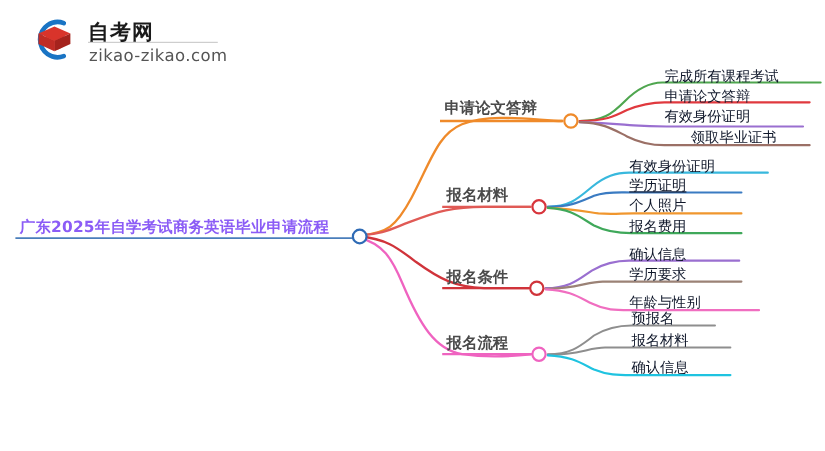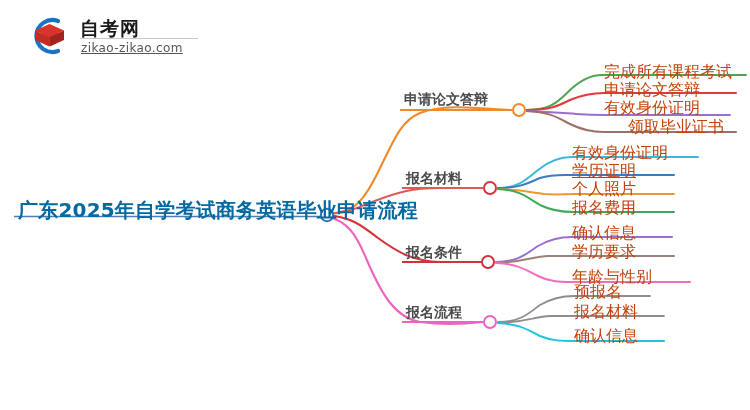--- a/index.html
+++ b/index.html
@@ -49,57 +49,56 @@
     font-size: 19px;
     font-weight: bold;
     color: #1a1a1a;
     letter-spacing: 1px;
     font-family: "DejaVu Sans", "Liberation Sans", sans-serif;
   }
   .logo-url {
     position: absolute;
     left: 53px;
     top: 29px;
-    font-size: 12px;
+    font-size: 15px;
     color: #555;
     letter-spacing: 0.4px;
     font-family: "DejaVu Sans", "Liberation Sans", sans-serif;
-    text-decoration: underline;
   }
   .logo-rule {
     position: absolute;
     left: 52px;
     top: 26px;
     width: 118px;
     height: 1px;
     background: #c9c9c9;
   }
   
   .node-label {
     position: absolute;
     white-space: nowrap;
     color: #4d4d4d;
     font-family: "DejaVu Sans", "Liberation Sans", sans-serif;
     line-height: 1;
   }
   .root-label {
-    font-size: 20px;
+    font-size: 14px;
     font-weight: bold;
-    color: #0369a1;
+    color: #8b5cf6;
     letter-spacing: 0.2px;
     text-align: center;
   }
   .branch-label {
     font-size: 14px;
     font-weight: bold;
     color: #4a4a4a;
   }
   .leaf-label {
-    font-size: 16px;
-    color: #c2410c;
+    font-size: 13px;
+    color: #0f172a;
   }
 </style>
 </head>
 <body>
 
 <div id="root-canvas">
 
   <div class="logo-wrap">
     <div class="logo-mark">
       <svg width="44" height="42" viewBox="0 0 44 42">

